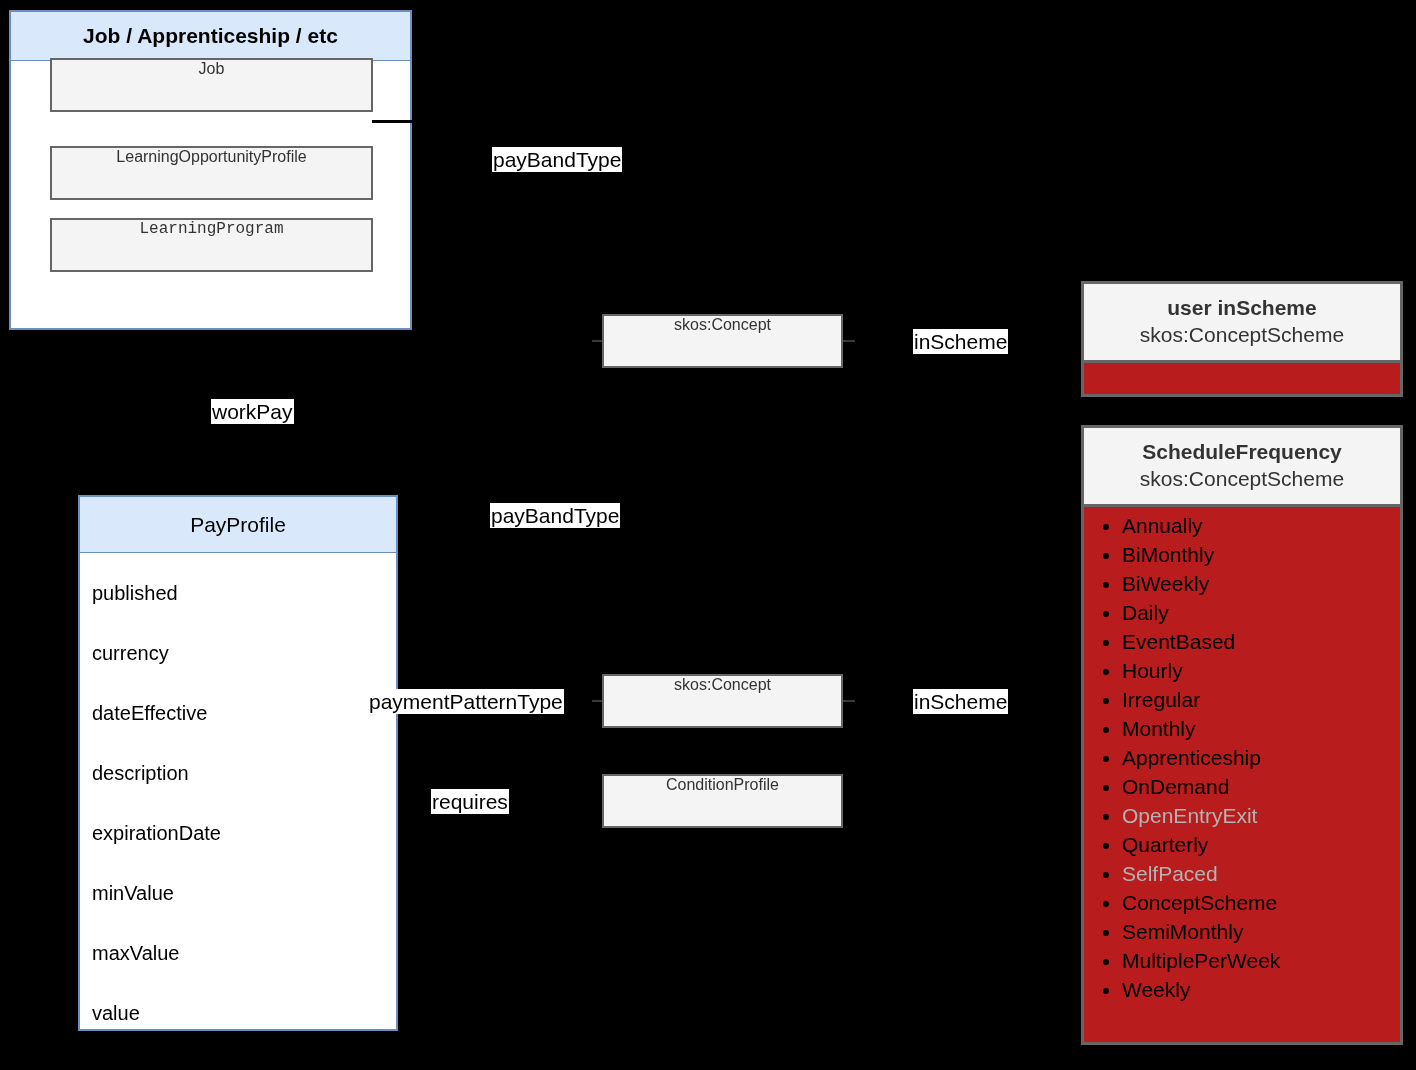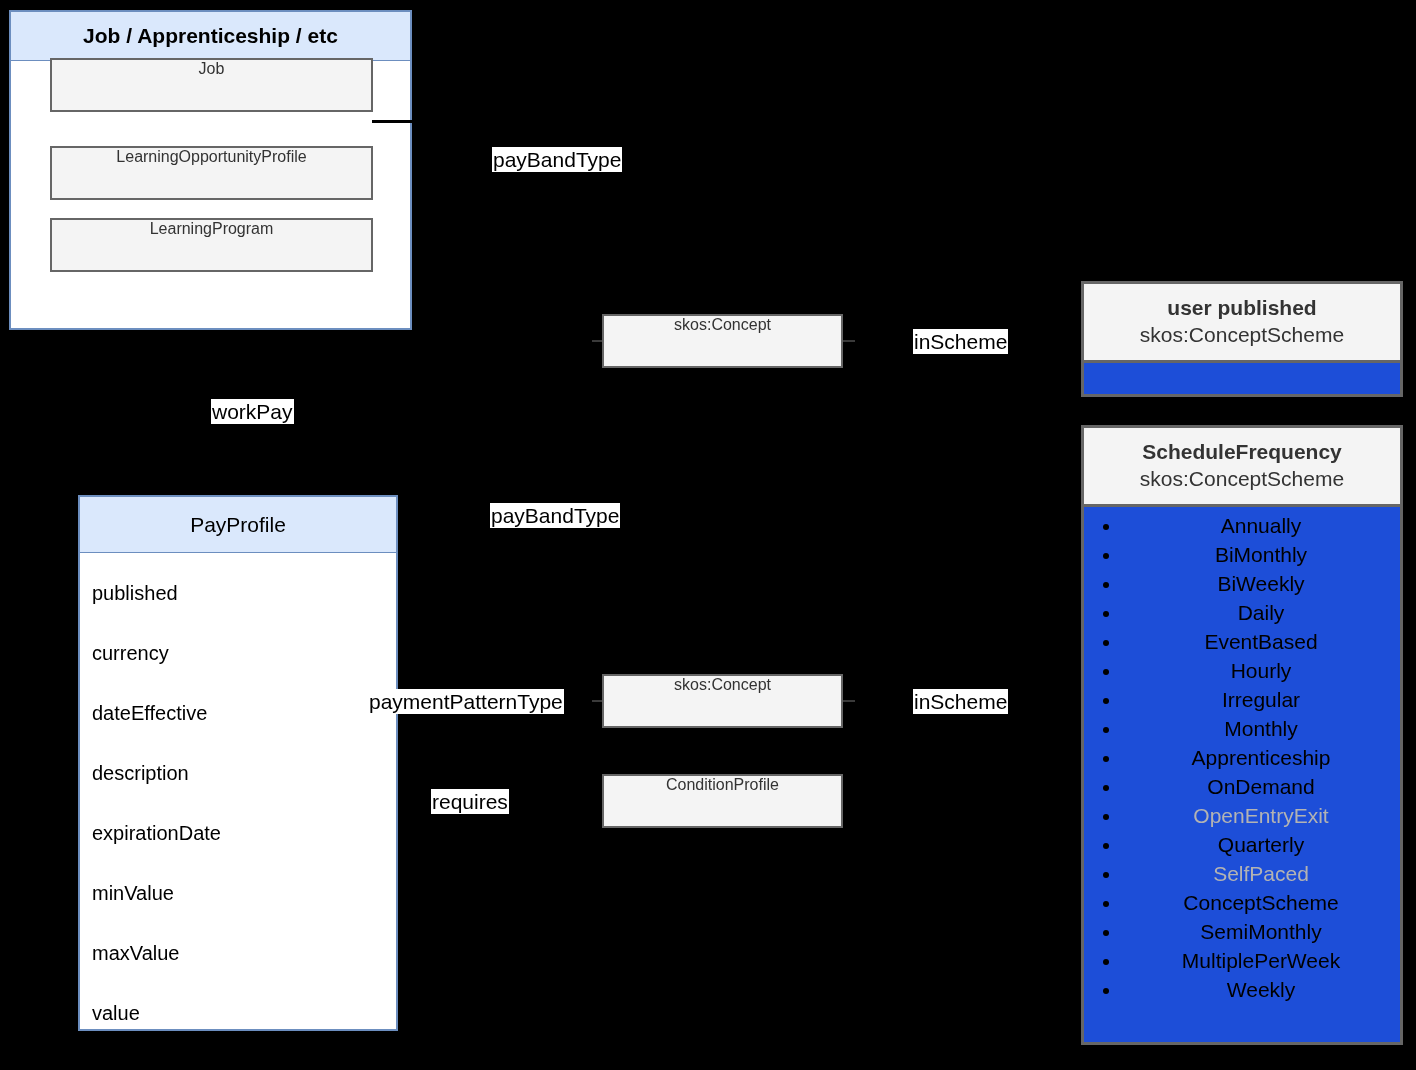--- a/index.html
+++ b/index.html
@@ -102,23 +102,22 @@
     color: #333333;
   }
   .scheme-header .type {
     display: block;
     font-size: 21px;
     line-height: 27px;
     color: #333333;
   }
   .scheme-body {
     flex: 1 1 auto;
-    background: #1d4ed8;
+    background: #b91c1c;
     padding: 4px 0 8px 0;
-    text-align: center;
   }
   .scheme-body ul {
     margin: 0;
     padding: 0 0 0 38px;
     list-style: disc;
   }
   .scheme-body li {
     font-size: 21px;
     line-height: 29px;
     color: #000000;
@@ -159,21 +158,21 @@
     </div>
 
     <div class="abs entity" style="left:39px; top:46px; width:323px; height:54px;">
       <span>Job</span>
     </div>
 
     <div class="abs entity" style="left:39px; top:134px; width:323px; height:54px;">
       <span>LearningOpportunityProfile</span>
     </div>
 
-    <div class="abs entity" style="left:39px; top:206px; width:323px; height:54px;">
+    <div class="abs entity" style="left:39px; top:206px; width:323px; height:54px;font-family:Liberation Mono, monospace;">
       <span>LearningProgram</span>
     </div>
   </div>
 
   <div class="abs edge-line" style="left:372px; top:120px; width:45px; height:3px;"></div>
 
   <div class="abs edge-label" style="left:492px; top:147px;">
     <span>payBandType</span>
   </div>
 
@@ -230,21 +229,21 @@
   <div class="abs edge-label" style="left:431px; top:789px;">
     <span>requires</span>
   </div>
 
   <div class="abs entity" style="left:602px; top:774px; width:241px; height:54px;">
     <span>ConditionProfile</span>
   </div>
 
   <div class="abs scheme-box" style="left:1081px; top:281px; width:322px; height:116px;">
     <div class="scheme-header">
-      <span class="name">user published</span>
+      <span class="name">user inScheme</span>
       <span class="type">skos:ConceptScheme</span>
     </div>
     <div class="scheme-body">
       <ul></ul>
     </div>
   </div>
 
   <div class="abs scheme-box" style="left:1081px; top:425px; width:322px; height:620px;">
     <div class="scheme-header">
       <span class="name">ScheduleFrequency</span>

